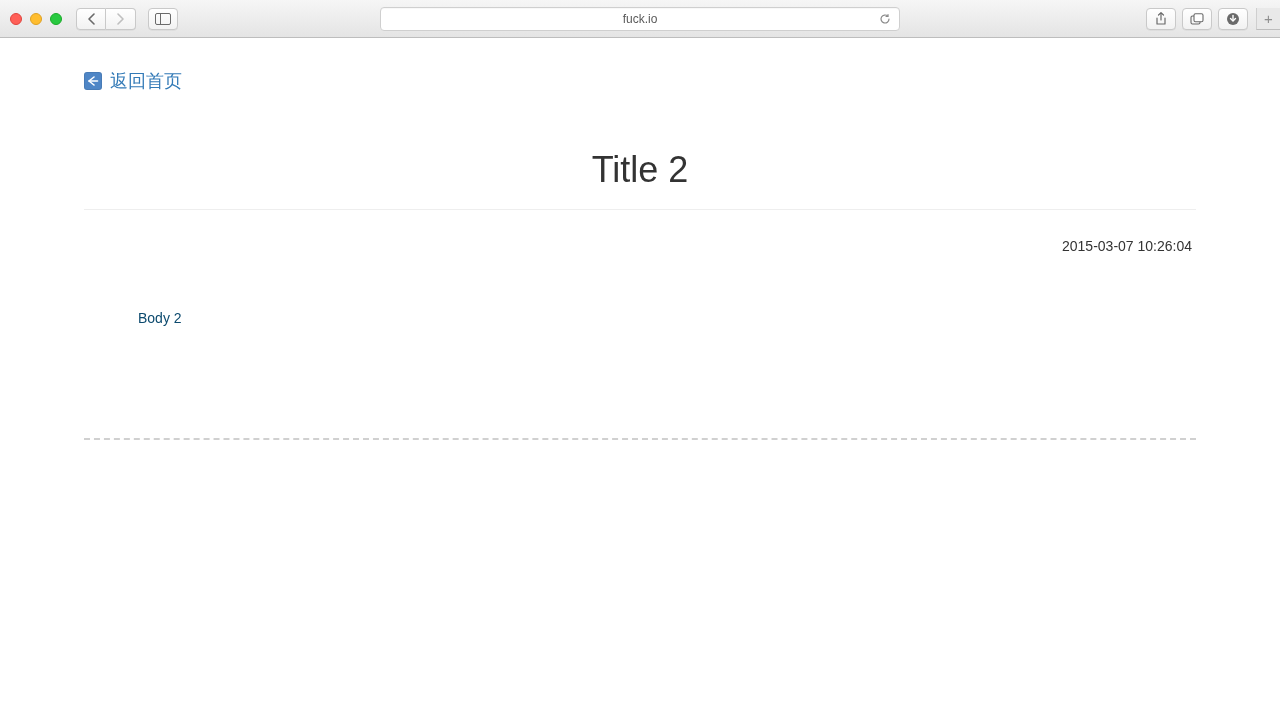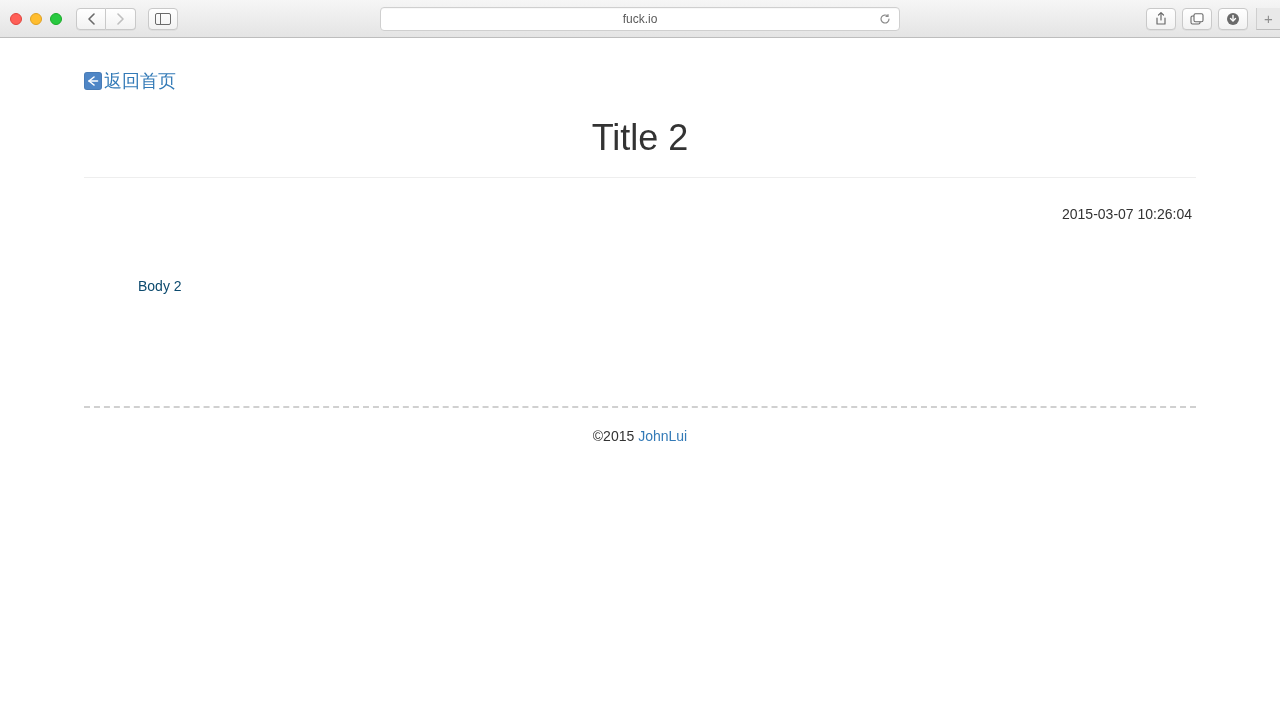--- a/index.html
+++ b/index.html
@@ -89,40 +89,40 @@
     .page { width: 1280px; }
     .container { max-width: 1140px; margin: 0 auto; padding: 0 14px; }
 
     .back-link {
       display: inline-flex;
       align-items: center;
       color: #337ab7;
       font-size: 18px;
       text-decoration: none;
       margin-top: 31px;
-      gap: 2px;
+      gap: 8px;
     }
     .back-icon {
       display: inline-flex;
       width: 18px; height: 18px;
       background: #4f86c6;
       border-radius: 3px;
       align-items: center;
       justify-content: center;
       color: #fff;
       font-size: 14px;
       box-shadow: inset 0 0 0 1px rgba(0,0,0,0.08);
     }
 
     h1.page-title {
       text-align: center;
       font-size: 36px;
       font-weight: 500;
       color: #333;
-      margin-top: 24px;
+      margin-top: 56px;
       padding-bottom: 18px;
     }
     hr.title-hr { border: none; border-top: 1px solid #eee; margin: 0; }
 
     .date-row {
       text-align: right;
       color: #333;
       font-size: 14px;
       margin-top: 28px;
       padding-right: 4px;
@@ -230,18 +230,15 @@
 
     <h1 class="page-title">Title 2</h1>
     <hr class="title-hr">
 
     <div class="date-row">2015-03-07 10:26:04</div>
 
     <div class="body-text">Body 2</div>
 
     <hr class="dashed">
 
-    <div class="footer">
-      <span>©2015 </span><a href="#">JohnLui</a>
-    </div>
 
   </div>
 </div>
 
 </body></html>

